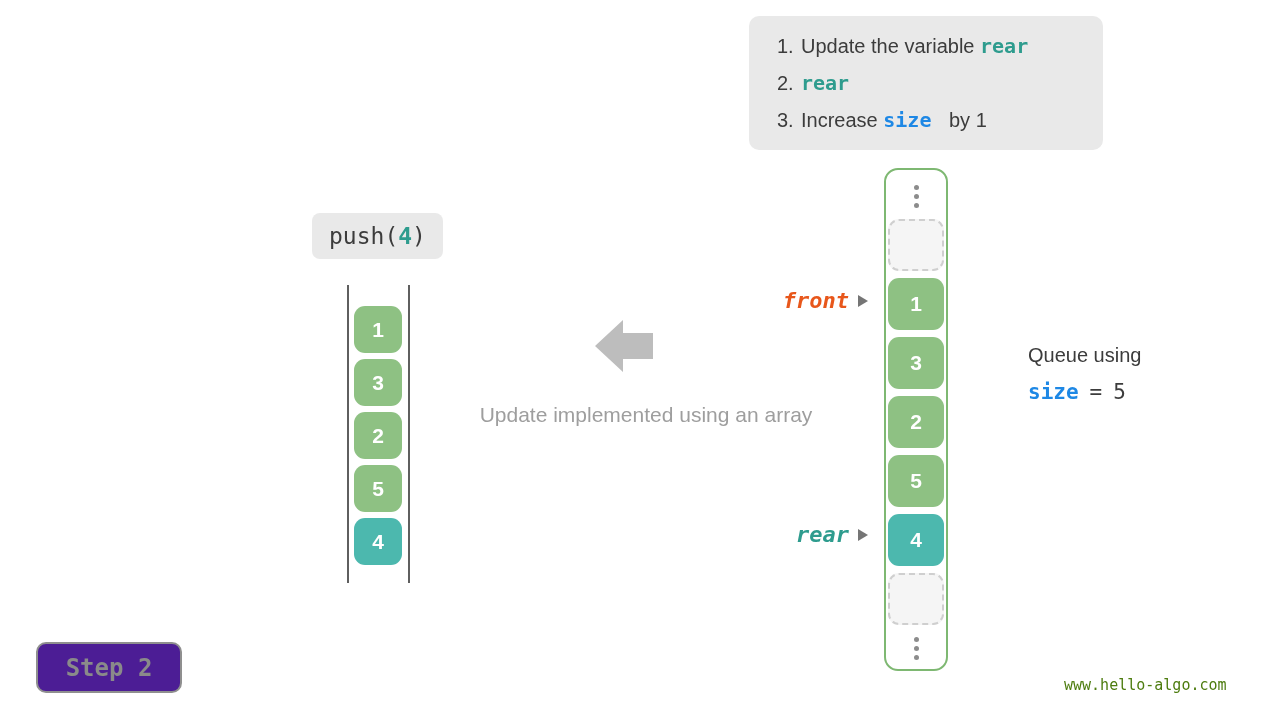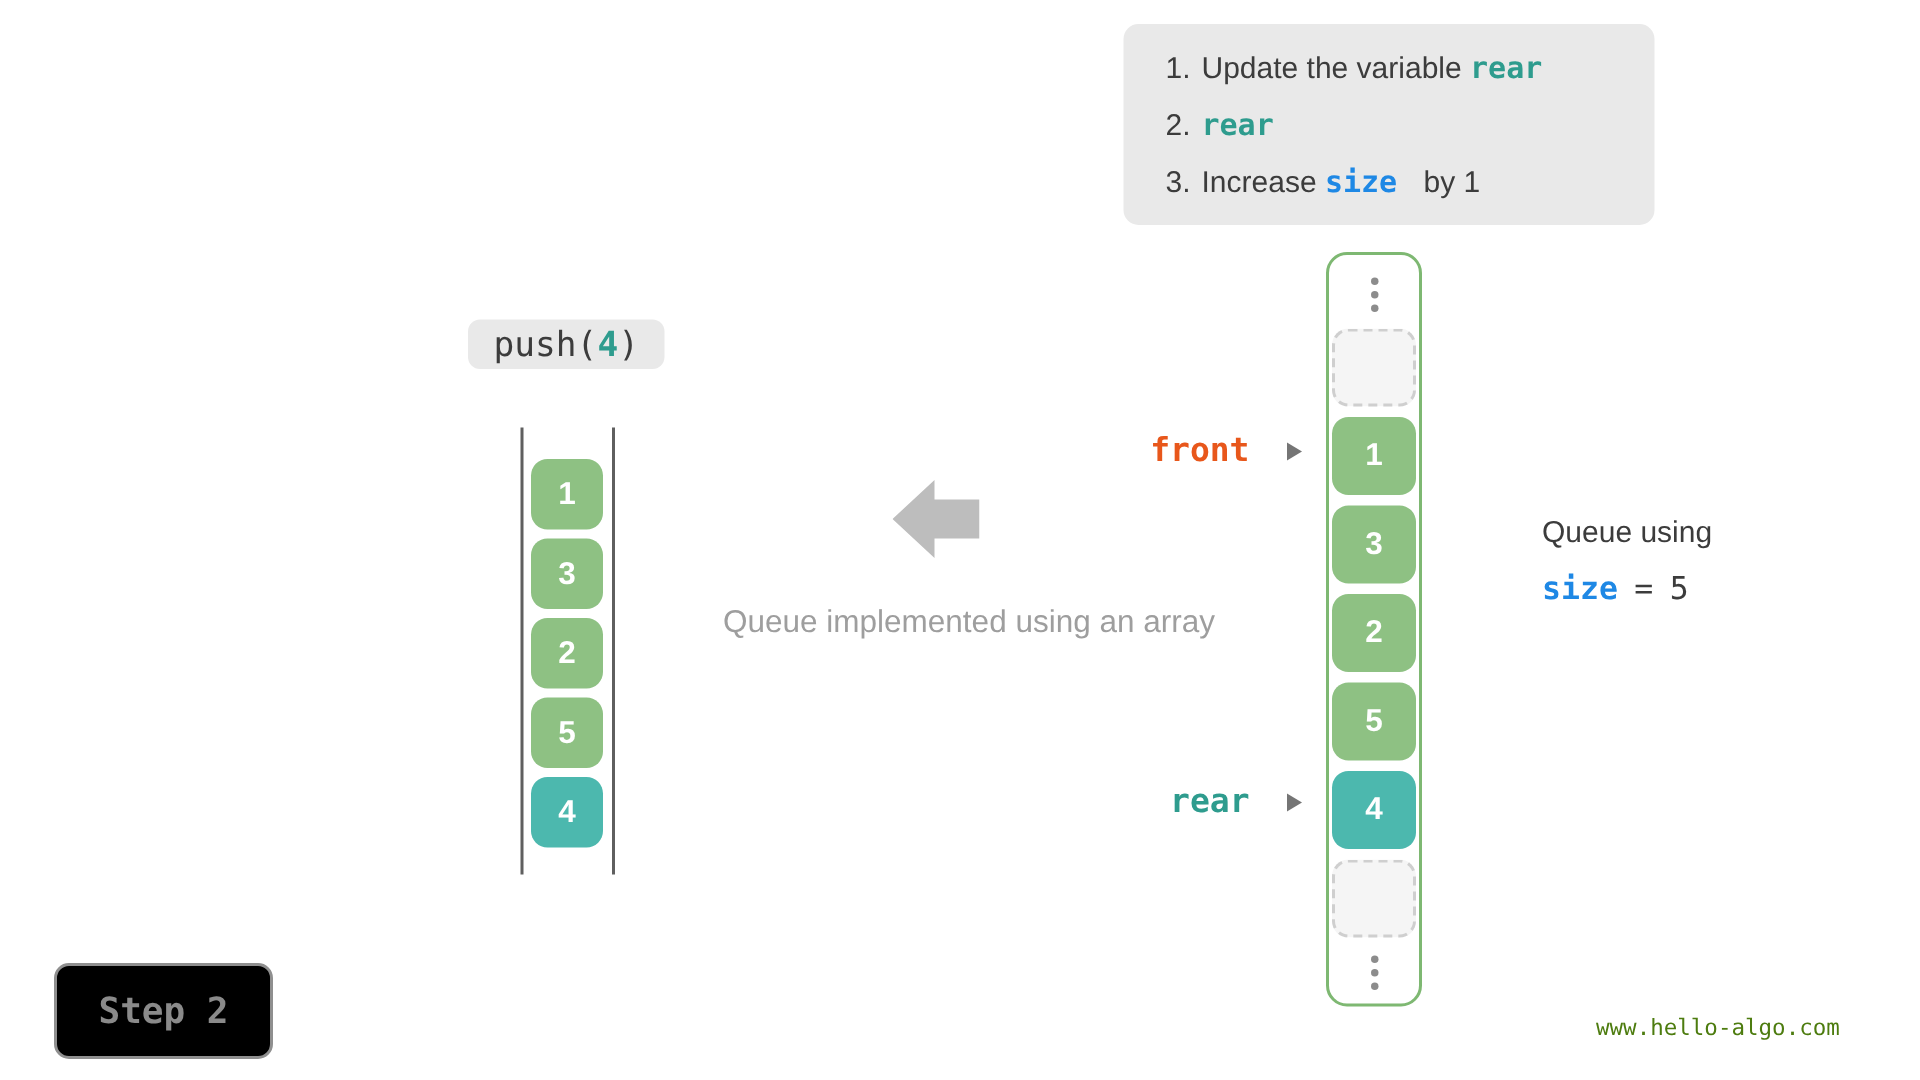--- a/index.html
+++ b/index.html
@@ -22,21 +22,21 @@
     border-radius:10px;display:flex;flex-direction:column;justify-content:center;gap:9px;
     padding-left:28px;box-sizing:border-box;}
   .instr-row{display:flex;align-items:baseline;font-size:20px;color:var(--ink);line-height:28px;}
   .instr-num{width:24px;flex:none;}
   .instr-text{white-space:pre;}
   .code{font-family:var(--mono);font-weight:bold;font-size:20px;}
   .code-teal{color:var(--rear-teal);}
   .code-blue{color:var(--size-blue);}
 
   
-  .push-label{position:absolute;left:312px;top:213px;height:33px;padding:0 17px;background:#E9E9E9;
+  .push-label{position:absolute;left:312px;top:213px;height:46px;padding:0 17px;background:#E9E9E9;
     border-radius:8px;display:flex;align-items:center;font-family:var(--mono);font-size:23px;color:var(--ink);}
   .push-arg{color:var(--rear-teal);font-weight:bold;}
 
   
   .wall{position:absolute;width:2px;top:285px;height:298px;background:#5F5F5F;}
   .wall-left{left:347px;}
   .wall-right{left:408px;}
   .lstack{position:absolute;left:354px;top:306px;display:flex;flex-direction:column;gap:6px;}
   .cell{width:48px;height:47px;border-radius:11px;display:flex;align-items:center;justify-content:center;
     color:#fff;font-family:var(--sans);font-weight:bold;font-size:21px;flex:none;}
@@ -54,36 +54,36 @@
     display:flex;flex-direction:column;align-items:center;gap:7px;padding:10px 0;}
   .acell{width:56px;height:52px;border-radius:11px;display:flex;align-items:center;justify-content:center;
     color:#fff;font-family:var(--sans);font-weight:bold;font-size:21px;flex:none;box-sizing:border-box;}
   .acell-green{background:var(--green);}
   .acell-teal{background:var(--teal);}
   .acell-dashed{background:#F5F5F5;border:2px dashed #CFCFCF;}
   .ellipsis{height:32px;display:flex;flex-direction:column;justify-content:center;align-items:center;gap:4px;flex:none;}
   .dot{width:5px;height:5px;border-radius:50%;background:#8C8C8C;}
 
   
-  .pointer{position:absolute;right:412px;display:flex;align-items:center;gap:25px;
-    font-family:var(--mono);font-weight:bold;font-size:22px;}
+  .pointer{position:absolute;right:412px;display:flex;align-items:center;gap:9px;
+    font-family:var(--mono);font-weight:bold;font-size:22px;font-style:italic;}
   .pointer-front{top:288px;color:var(--front-orange);}
   .pointer-rear{top:522px;color:var(--rear-teal);}
   .tri{width:0;height:0;border-left:10px solid #757575;border-top:6px solid transparent;
     border-bottom:6px solid transparent;}
 
   
   .qsize{position:absolute;left:1028px;top:344px;}
   .qsize-title{font-size:20px;color:var(--ink);}
   .qsize-line{margin-top:13px;font-family:var(--mono);font-size:21px;color:var(--ink);
     display:flex;gap:11px;align-items:baseline;}
   .qsize-var{color:var(--size-blue);font-weight:bold;}
 
   
-  .step-badge{position:absolute;left:36px;top:642px;width:146px;height:64px;background:#000000;
+  .step-badge{position:absolute;left:36px;top:642px;width:146px;height:51px;background:#4c1d95;
     border:2px solid #8F8F8F;border-radius:10px;box-sizing:border-box;display:flex;align-items:center;
     justify-content:center;font-family:var(--mono);font-weight:bold;font-size:24px;color:#8A8A8A;}
 
   
   .watermark{position:absolute;left:1064px;top:676px;font-family:var(--mono);font-size:15px;color:#4d7c0f;}
 </style>
 </head>
 <body>
 
 <div class="stage">
@@ -120,21 +120,21 @@
     <div class="cell cell-green">1</div>
     <div class="cell cell-green">3</div>
     <div class="cell cell-green">2</div>
     <div class="cell cell-green">5</div>
     <div class="cell cell-teal">4</div>
   </div>
 
   <svg class="center-arrow" viewBox="0 0 58 58">
     <polygon points="0,29 28,3 28,16 58,16 58,42 28,42 28,55" fill="#BDBDBD"></polygon>
   </svg>
-  <div class="center-caption">Queue implemented using an array</div>
+  <div class="center-caption">Update implemented using an array</div>
 
   <div class="array-box">
     <div class="ellipsis">
       <span class="dot"></span>
       <span class="dot"></span>
       <span class="dot"></span>
     </div>
     <div class="acell acell-dashed"></div>
     <div class="acell acell-green">1</div>
     <div class="acell acell-green">3</div>

